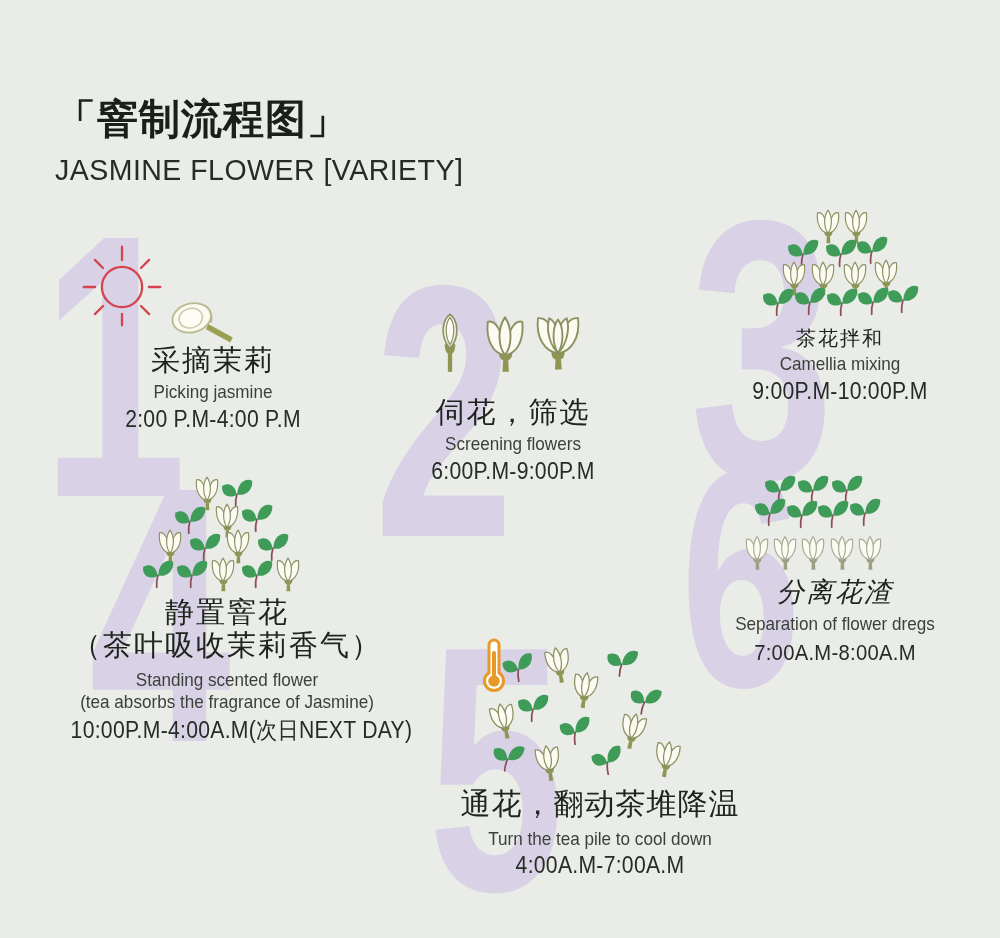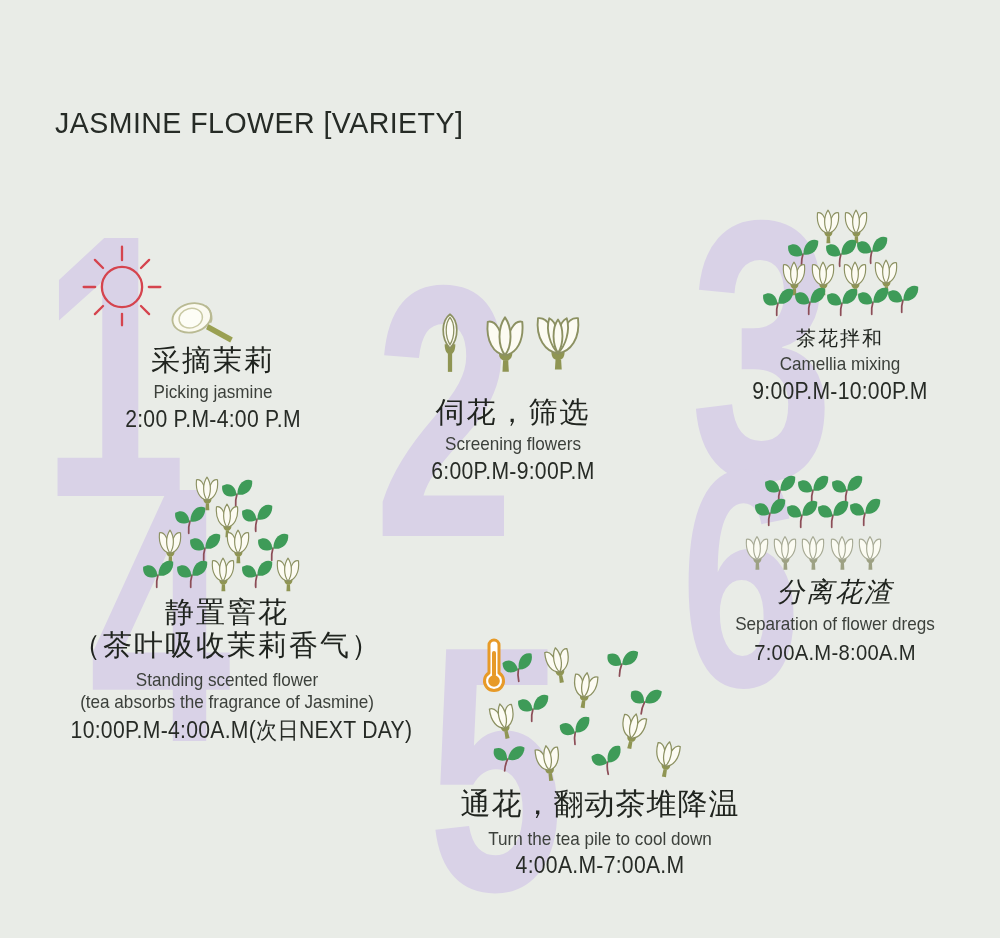--- a/index.html
+++ b/index.html
@@ -120,20 +120,21 @@
       <path d="M8 9 A5 5 0 0 1 18 9 L18 36.9 A9.5 9.5 0 1 1 8 36.9 Z" fill="#ffffff" stroke="#e79a28" stroke-width="3" stroke-linejoin="round"></path>
       <rect x="11" y="15" width="4" height="26" rx="2" fill="#e79a28"></rect>
       <circle cx="13" cy="45" r="5.8" fill="#e79a28"></circle>
     </symbol>
   </defs>
 </svg>
 
 <div class="stage">
 
   <div class="header">
+    <div class="title">「窨制流程图」</div>
     <div class="subtitle">JASMINE FLOWER [VARIETY]</div>
   </div>
 
   <div class="big-num num1">1</div>
   <div class="big-num num2">2</div>
   <div class="big-num num3">3</div>
   <div class="big-num num4">4</div>
   <div class="big-num num5">5</div>
   <div class="big-num num6">6</div>
 

